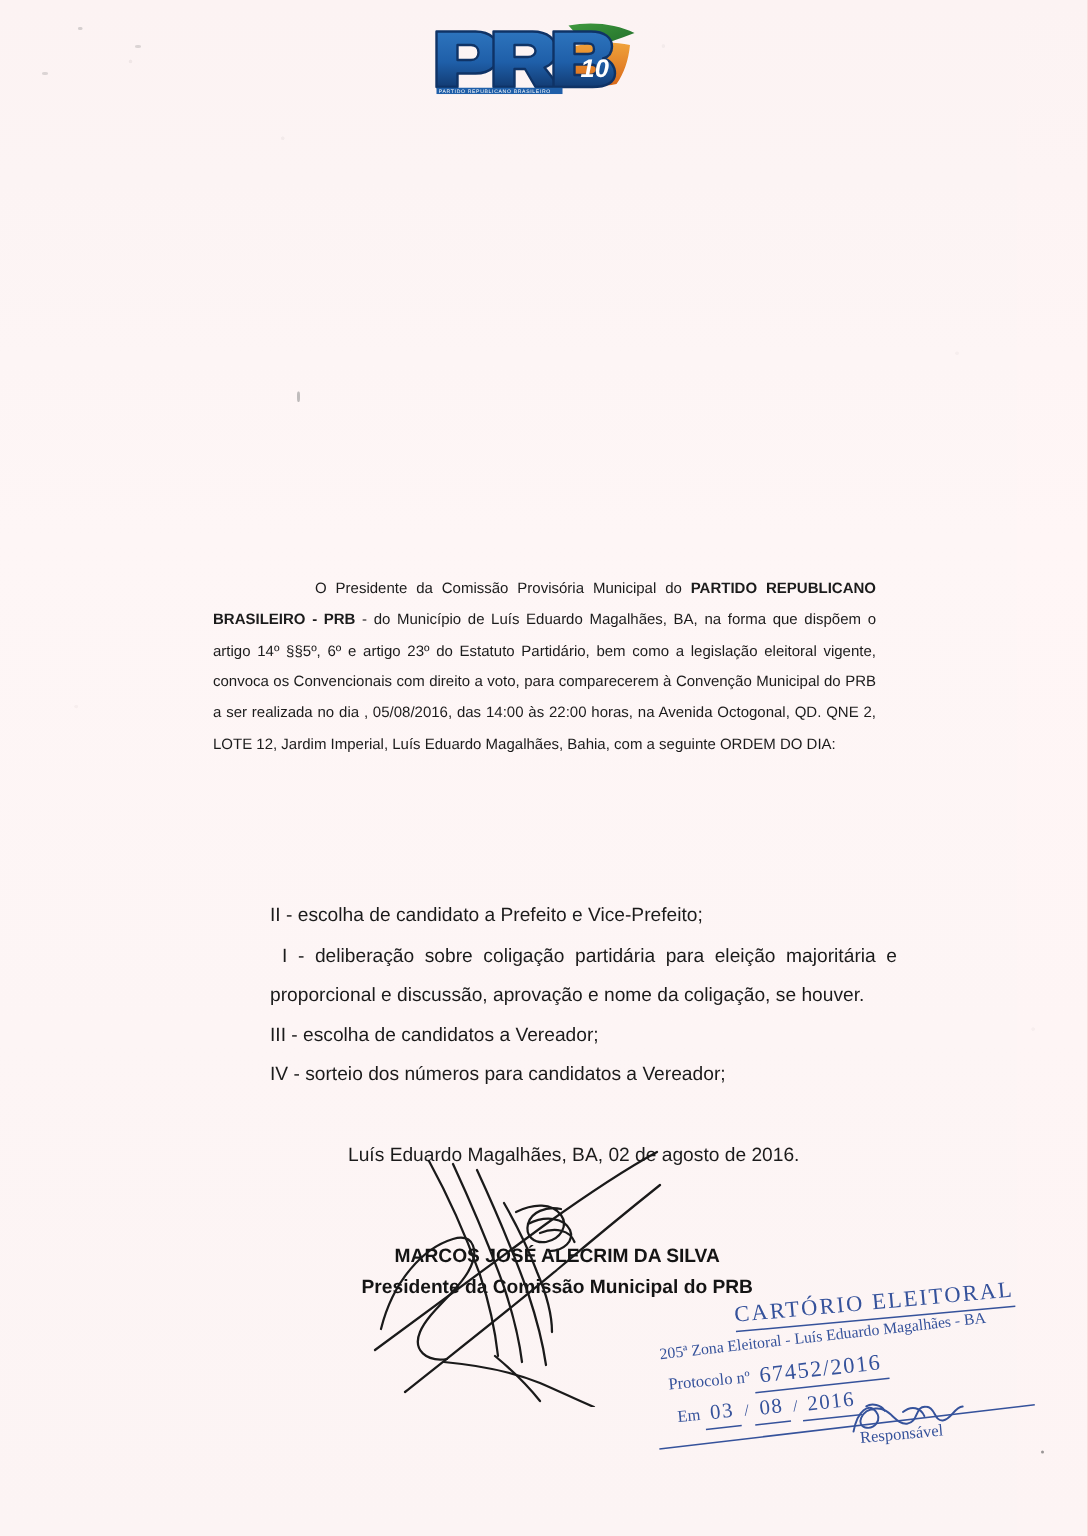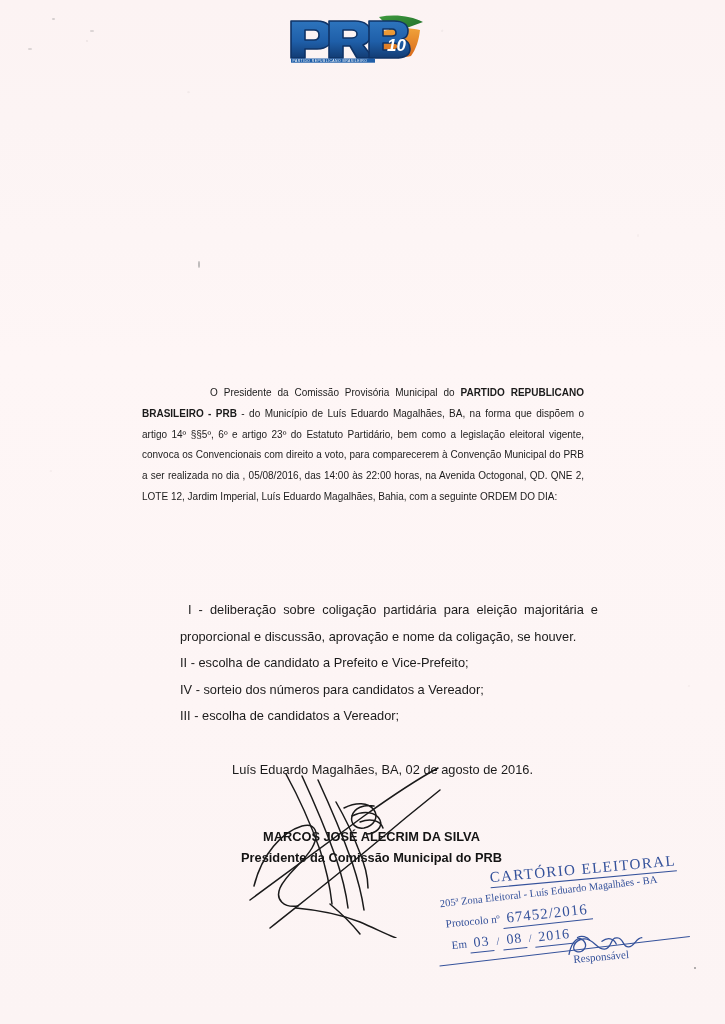--- a/index.html
+++ b/index.html
@@ -275,24 +275,24 @@
       <text x="9.5" y="49" font-family="Liberation Sans, sans-serif" font-size="3.4" letter-spacing="0.45" fill="#ffffff">PARTIDO REPUBLICANO BRASILEIRO</text>
     </svg>
   </div>
 
 
   <div class="body-block">
     <p class="para"><span>O Presidente da Comissão Provisória Municipal do </span><b>PARTIDO REPUBLICANO BRASILEIRO - PRB</b><span> - do Município de Luís Eduardo Magalhães, BA, na forma que dispõem o artigo 14º §§5º, 6º  e artigo 23º do Estatuto Partidário, bem como a legislação eleitoral vigente, convoca os Convencionais com direito a voto, para comparecerem à Convenção Municipal do PRB  a ser realizada no dia , 05/08/2016, das 14:00 às 22:00 horas, na Avenida Octogonal, QD. QNE 2, LOTE 12, Jardim Imperial, Luís Eduardo Magalhães, Bahia, com a seguinte ORDEM DO DIA:</span></p>
   </div>
 
   <div class="list-block">
+    <p class="list-item">II - escolha de candidato a Prefeito e Vice-Prefeito;</p>
     <p class="list-item first">I - deliberação sobre coligação partidária para eleição majoritária e proporcional e discussão, aprovação e nome da coligação, se houver.</p>
-    <p class="list-item">II - escolha de candidato a Prefeito e Vice-Prefeito;</p>
+    <p class="list-item">III - escolha de candidatos a Vereador;</p>
     <p class="list-item">IV - sorteio dos números para candidatos a Vereador;</p>
-    <p class="list-item">III - escolha de candidatos a Vereador;</p>
   </div>
 
   <div class="sig-block">
     <p class="sig-date">Luís Eduardo Magalhães, BA, 02 de agosto de 2016.</p>
     <p class="sig-name">MARCOS JOSÉ ALECRIM DA SILVA</p>
     <p class="sig-role">Presidente da Comissão Municipal do PRB</p>
   </div>
 
   <svg class="signature-ink" viewBox="0 0 220 180">
     <g fill="none" stroke="#1a1a1a" stroke-width="1.5" stroke-linecap="round" stroke-linejoin="round">

